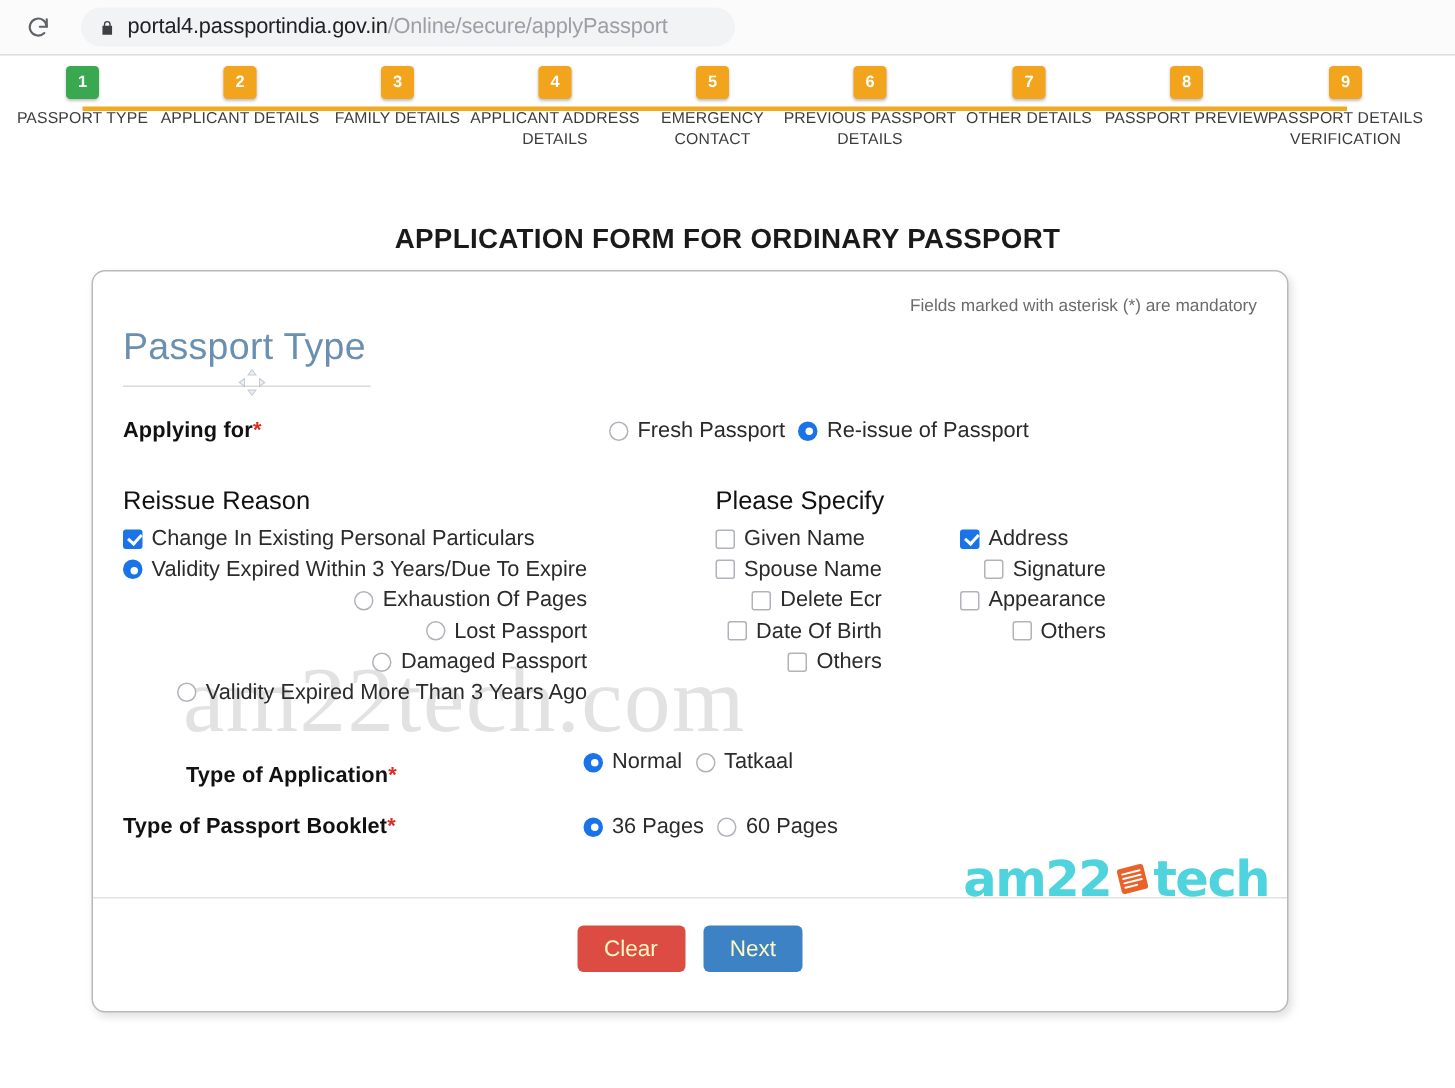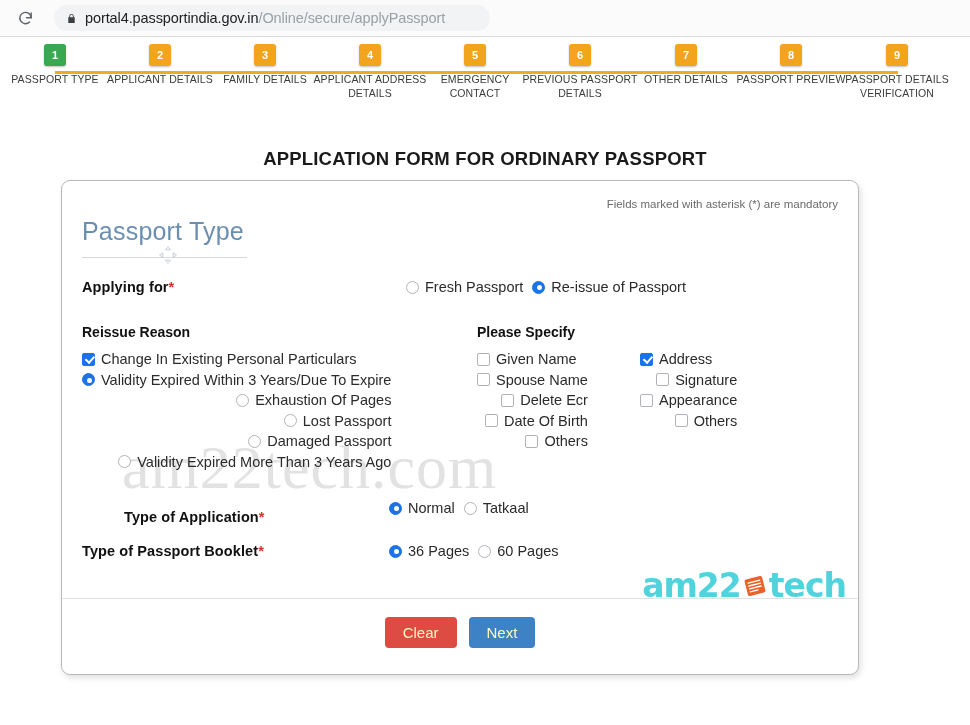--- a/index.html
+++ b/index.html
@@ -135,21 +135,21 @@
     margin-right:6px; flex:none; box-sizing:border-box; position:relative;
   }
   .check.on { border:1px solid #1a73e8; background:#1a73e8; }
   .check.on::after {
     content:""; position:absolute; left:3.6px; top:.8px;
     width:3.5px; height:7px; border:solid #fff;
     border-width:0 2px 2px 0; transform:rotate(42deg);
   }
 
   .group-title {
-    position:absolute; font-size:14px; font-weight:bold; color:#111;
+    position:absolute; font-size:17px; font-weight:normal; color:#111;
   }
   .opt-list { position:absolute; }
   .opt-list .opt { display:flex; margin:0 0 4.5px 0; }
 
   .divider {
     position:absolute; left:0; top:417px; width:796px; height:1px;
     background:#e2e2e2;
   }
   .btn-bar {
     position:absolute; left:0; top:436px; width:796px;

